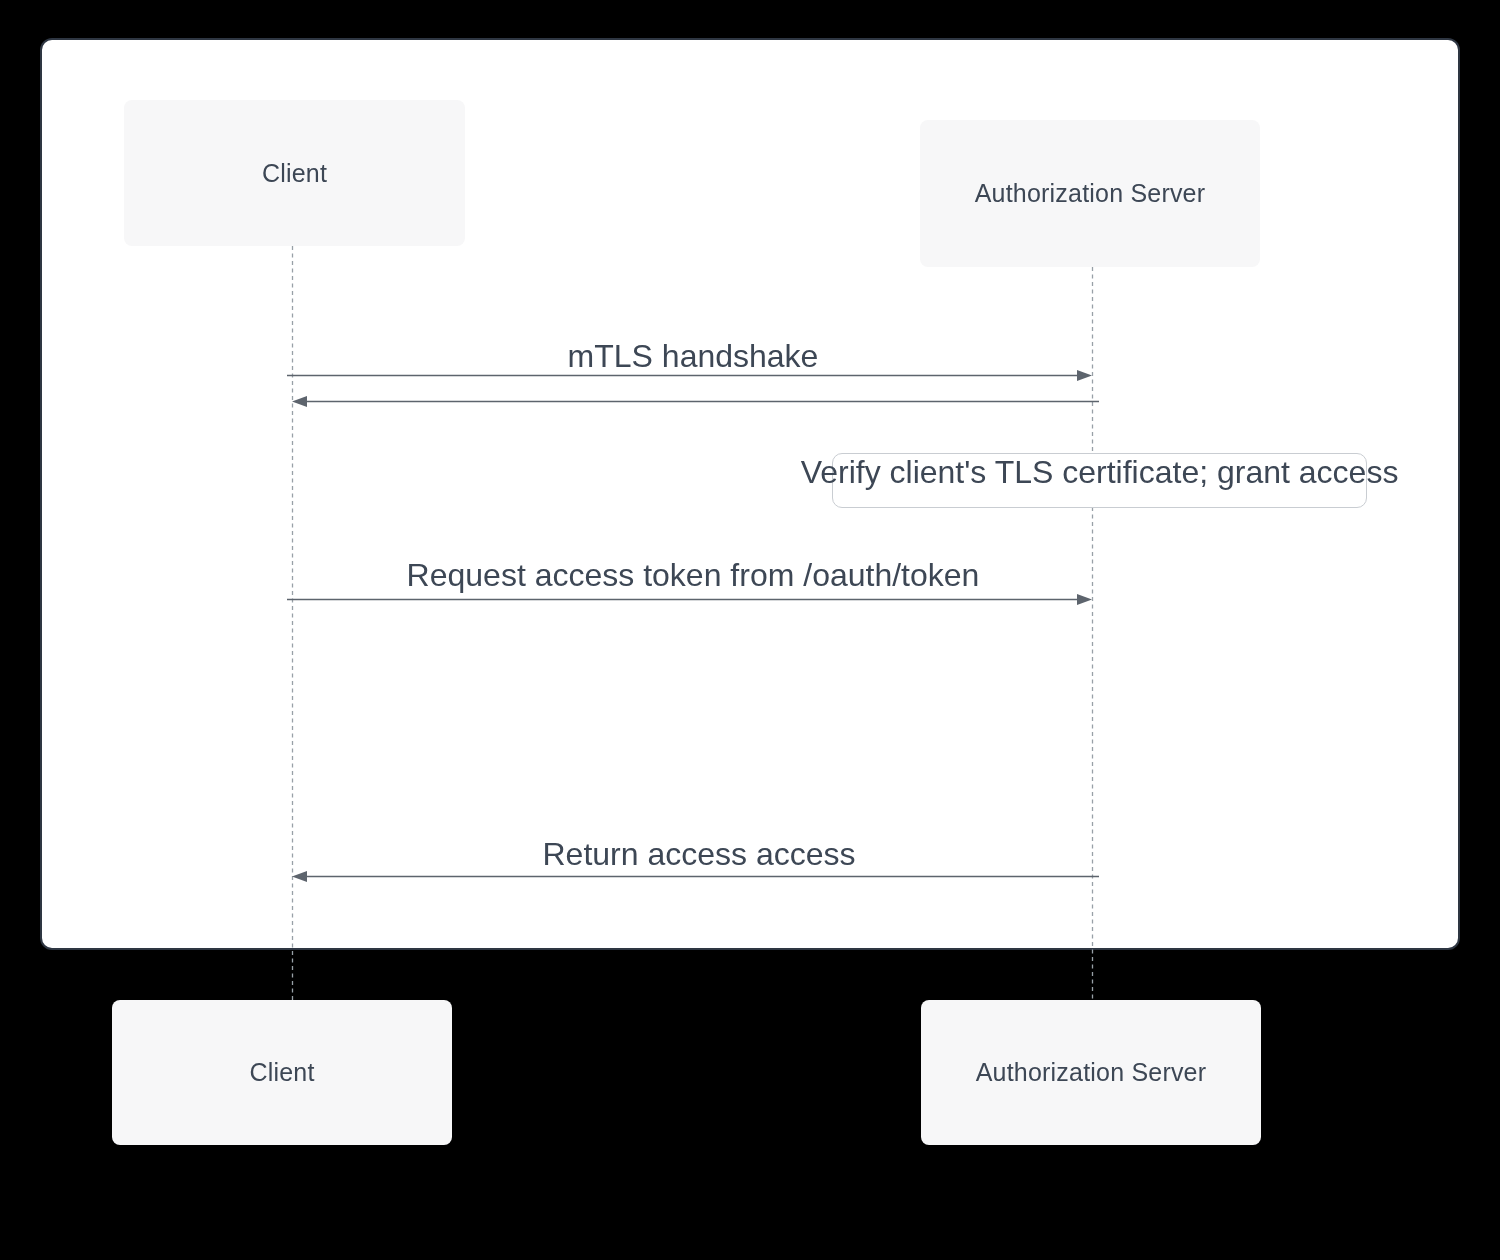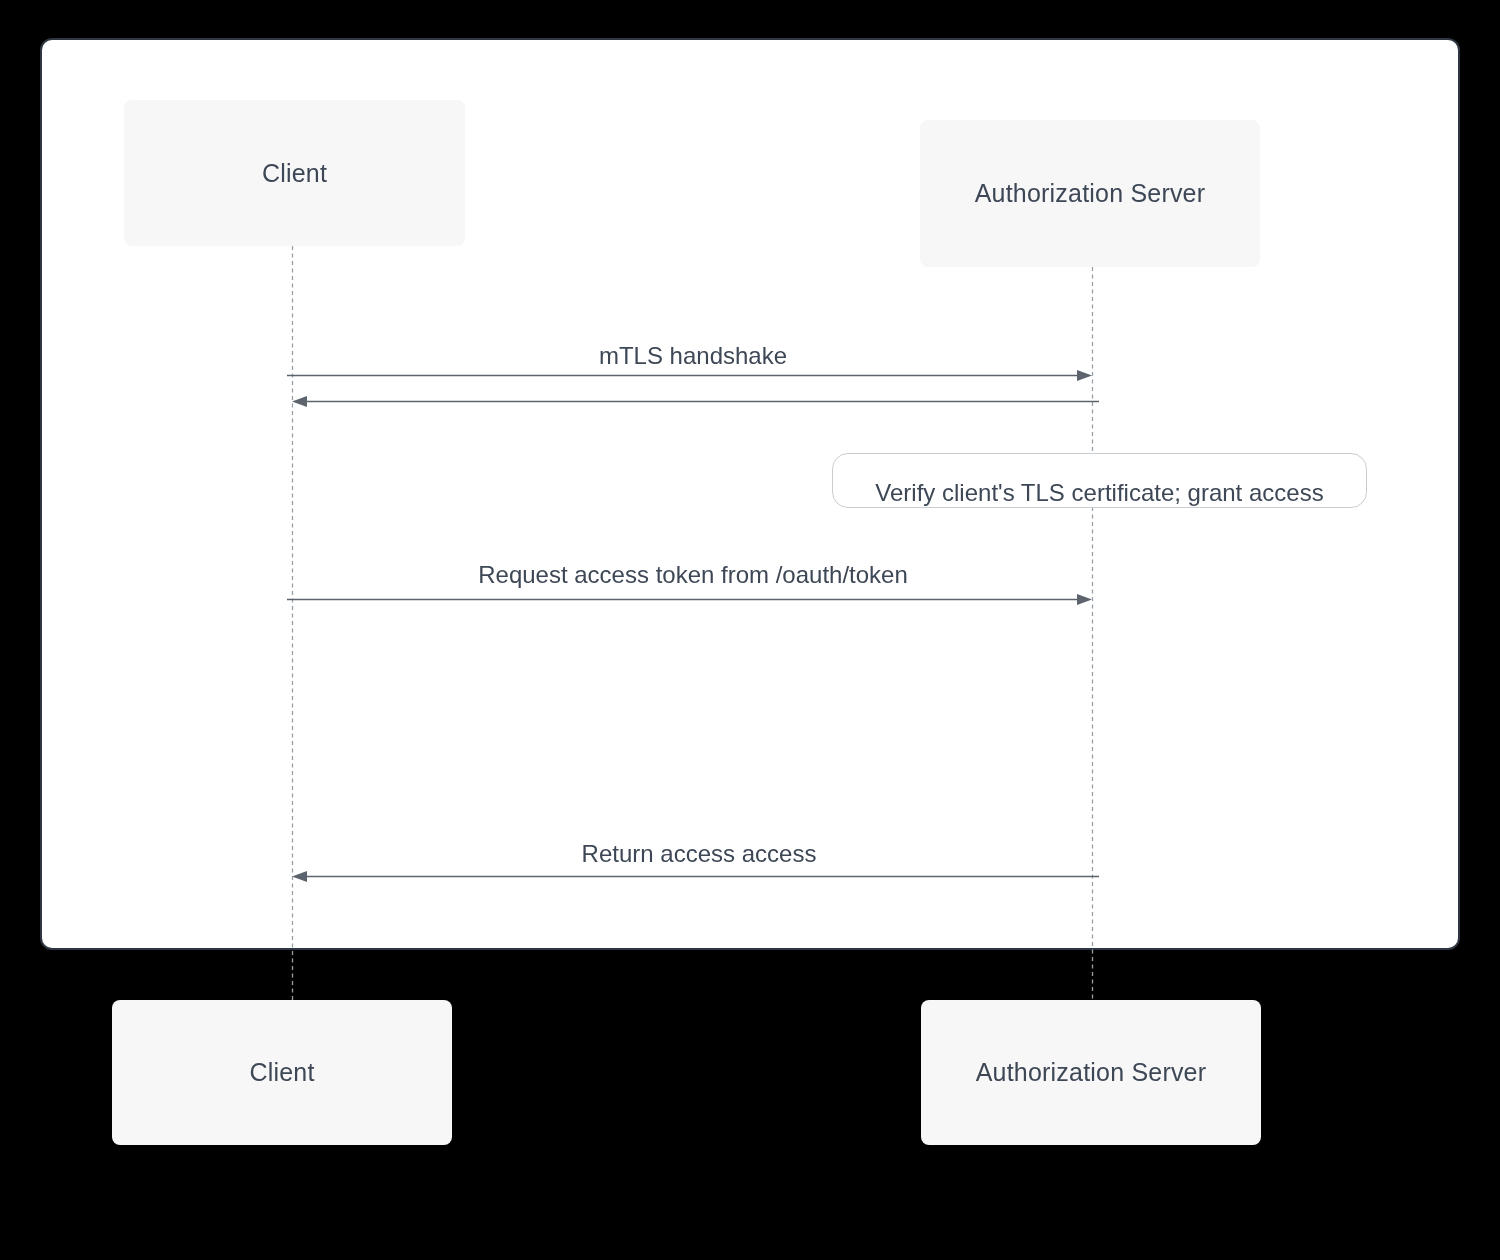--- a/index.html
+++ b/index.html
@@ -38,34 +38,34 @@
     align-items: center;
     justify-content: center;
     color: #3d4755;
     font-size: 25px;
     letter-spacing: 0.2px;
   }
   .note-box {
     position: absolute;
     background: #ffffff;
     border: 1.5px solid #c9cdd2;
-    border-radius: 16px;
+    border-radius: 10px;
     box-sizing: border-box;
     display: flex;
-    align-items: flex-end;
+    align-items: flex-start;
     justify-content: center;
     color: #3d4755;
-    font-size: 24px;
+    font-size: 32px;
     white-space: nowrap;
   }
   .msg-label {
     position: absolute;
     transform: translateX(-50%);
     color: #3d4755;
-    font-size: 24px;
+    font-size: 32px;
     line-height: 30px;
     white-space: nowrap;
     text-align: center;
   }
 </style>
 </head>
 <body>
 
 <div class="card">
 

